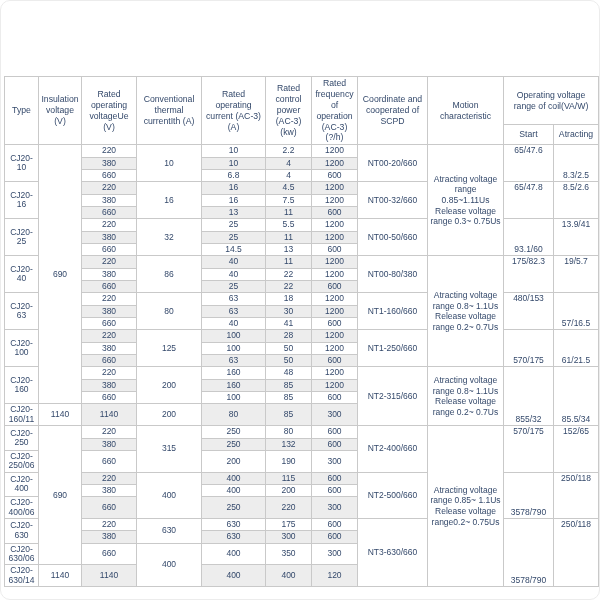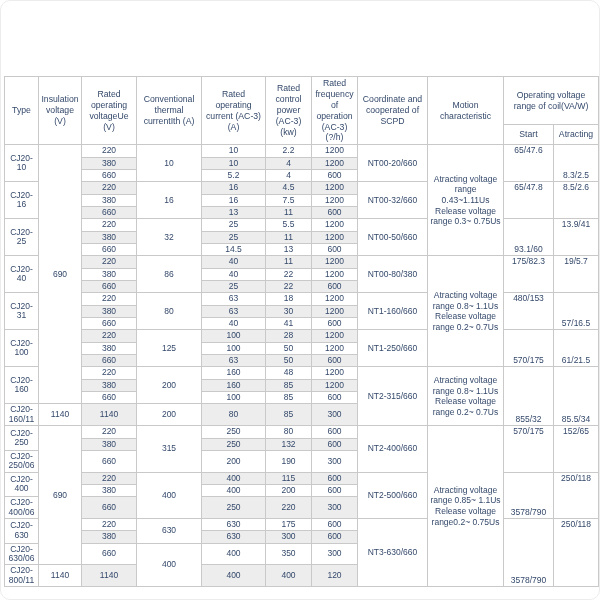--- a/index.html
+++ b/index.html
@@ -73,35 +73,35 @@
     <tr>
       <td rowspan="3">CJ20-10</td>
       <td rowspan="21">690</td>
       <td class="s">220</td>
       <td rowspan="3">10</td>
       <td class="s">10</td>
       <td class="s">2.2</td>
       <td class="s">1200</td>
       <td rowspan="3">NT00-20/660</td>
       <td rowspan="9" class="motion">
-        <div>Atracting voltage range 0.43~1.11Us</div>
+        <div>Atracting voltage range 0.85~1.11Us</div>
         <div>Release voltage range 0.3~ 0.75Us</div>
       </td>
       <td rowspan="3" class="vt">65/47.6</td>
       <td rowspan="3" class="vb">8.3/2.5</td>
     </tr>
     <tr>
       <td class="s">380</td>
       <td class="s">10</td>
       <td class="s">4</td>
       <td class="s">1200</td>
     </tr>
     <tr>
       <td class="s">660</td>
-      <td class="s">5.2</td>
+      <td class="s">6.8</td>
       <td class="s">4</td>
       <td class="s">600</td>
     </tr>
     <tr>
       <td rowspan="3">CJ20-16</td>
       <td class="s">220</td>
       <td rowspan="3">16</td>
       <td class="s">16</td>
       <td class="s">4.5</td>
       <td class="s">1200</td>
@@ -165,21 +165,21 @@
       <td class="s">22</td>
       <td class="s">1200</td>
     </tr>
     <tr>
       <td class="s">660</td>
       <td class="s">25</td>
       <td class="s">22</td>
       <td class="s">600</td>
     </tr>
     <tr>
-      <td rowspan="3">CJ20-31</td>
+      <td rowspan="3">CJ20-63</td>
       <td class="s">220</td>
       <td rowspan="3">80</td>
       <td class="s">63</td>
       <td class="s">18</td>
       <td class="s">1200</td>
       <td rowspan="3">NT1-160/660</td>
       <td rowspan="3" class="vt">480/153</td>
       <td rowspan="3" class="vb">57/16.5</td>
     </tr>
     <tr>
@@ -325,21 +325,21 @@
     </tr>
     <tr class="tall">
       <td>CJ20-630/06</td>
       <td class="s">660</td>
       <td rowspan="2">400</td>
       <td class="s">400</td>
       <td class="s">350</td>
       <td class="s">300</td>
     </tr>
     <tr class="tall">
-      <td>CJ20-800/11</td>
+      <td>CJ20-630/14</td>
       <td>1140</td>
       <td class="s">1140</td>
       <td class="s">400</td>
       <td class="s">400</td>
       <td class="s">120</td>
     </tr>
   </tbody>
 </table>
 </div>
 

